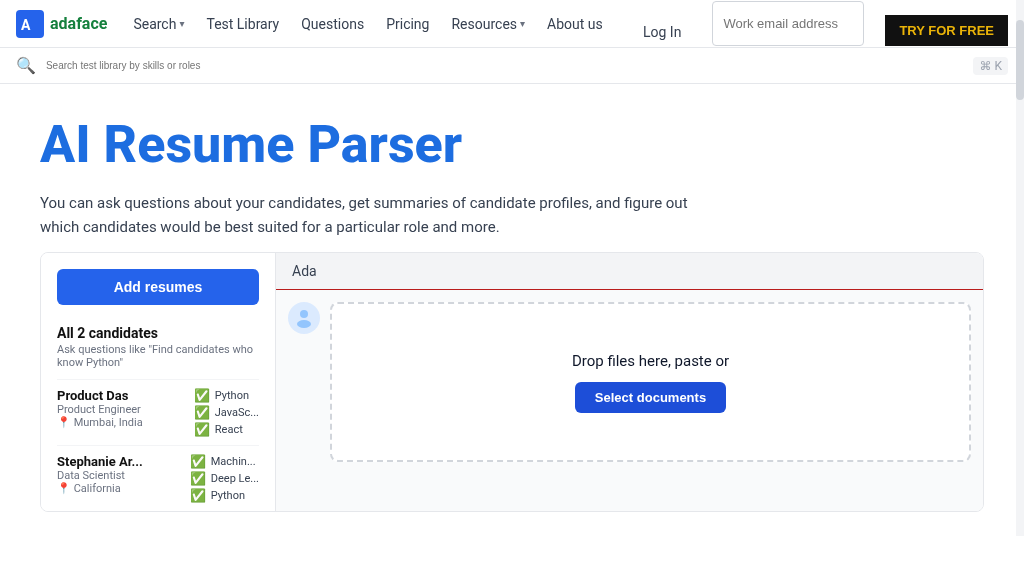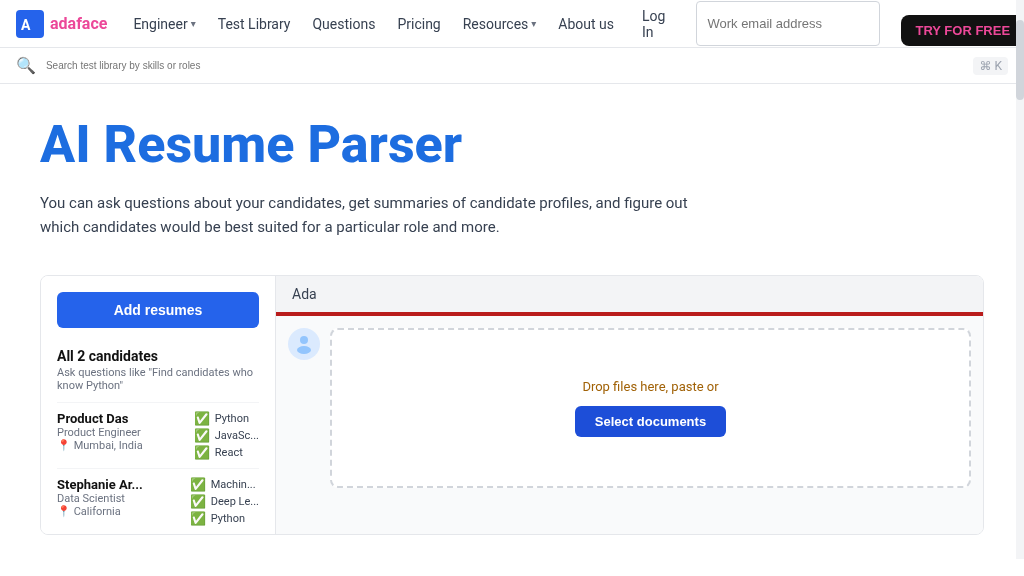--- a/index.html
+++ b/index.html
@@ -21,21 +21,21 @@
       gap: 6px;
       margin-right: 8px;
     }
     .logo-icon {
       width: 28px;
       height: 28px;
     }
     .logo-text {
       font-size: 16px;
       font-weight: 700;
-      color: #ec4899;
+      color: #15803d;
     }
     .nav-items {
       display: flex;
       align-items: center;
       gap: 2px;
       flex: 1;
     }
     .nav-item {
       display: flex;
       align-items: center;
@@ -61,28 +61,28 @@
       color: #374151;
       cursor: pointer;
       padding: 6px 10px;
     }
     .email-input {
       border: 1px solid #d1d5db;
       border-radius: 4px;
       padding: 14px 10px;
       font-size: 13px;
       color: #9ca3af;
-      width: 184px;
+      width: 152px;
       outline: none;
     }
     .try-free-btn {
       background: #111;
-      color: #ec4899;
+      color: #eab308;
       border: none;
-      border-radius: 8px;
+      border-radius: 0;
       padding: 8px 14px;
       font-size: 13px;
       font-weight: 600;
       cursor: pointer;
       white-space: nowrap;
     }
 
     
     .search-bar {
       display: flex;
@@ -123,21 +123,21 @@
       font-weight: 800;
       color: #1d6de0;
       line-height: 1.1;
       margin-bottom: 18px;
     }
     .hero-description {
       font-size: 15px;
       color: #374151;
       line-height: 1.6;
       max-width: 680px;
-      margin-bottom: 36px;
+      margin-bottom: 13px;
     }
 
     
     .demo-area {
       display: flex;
       gap: 0;
       border: 1px solid #e5e7eb;
       border-radius: 8px;
       overflow: hidden;
       height: 260px;
@@ -222,21 +222,21 @@
       flex: 1;
       background: #f9fafb;
       display: flex;
       flex-direction: column;
     }
     .chat-header {
       padding: 10px 16px;
       font-size: 14px;
       color: #374151;
       background: #f3f4f6;
-      border-bottom: 4px solid #b91c1c;
+      border-bottom: 1px solid #b91c1c;
     }
     .chat-body {
       flex: 1;
       display: flex;
       align-items: flex-start;
       padding: 12px;
       gap: 10px;
     }
     .avatar {
       width: 32px;
@@ -255,22 +255,22 @@
       border-radius: 8px;
       background: #fff;
       display: flex;
       flex-direction: column;
       align-items: center;
       justify-content: center;
       gap: 12px;
       min-height: 160px;
     }
     .drop-text {
-      font-size: 13px;
-      color: #a16207;
+      font-size: 15px;
+      color: #0f172a;
     }
     .select-docs-btn {
       background: #1d4ed8;
       color: #fff;
       border: none;
       border-radius: 6px;
       padding: 8px 20px;
       font-size: 13px;
       font-weight: 600;
       cursor: pointer;
@@ -305,21 +305,21 @@
   <nav class="navbar">
     <div class="logo">
       <svg class="logo-icon" viewBox="0 0 28 28" fill="none">
         <rect width="28" height="28" rx="4" fill="#2563eb"></rect>
         <text x="5" y="20" font-size="14" font-weight="bold" fill="white">A</text>
       </svg>
       <span class="logo-text">adaface</span>
     </div>
     <div class="nav-items">
       <div class="nav-item">
-        <span>Engineer</span>
+        <span>Search</span>
         <span class="nav-chevron">▾</span>
       </div>
       <div class="nav-item">
         <span>Test Library</span>
       </div>
       <div class="nav-item">
         <span>Questions</span>
       </div>
       <div class="nav-item">
         <span>Pricing</span>

